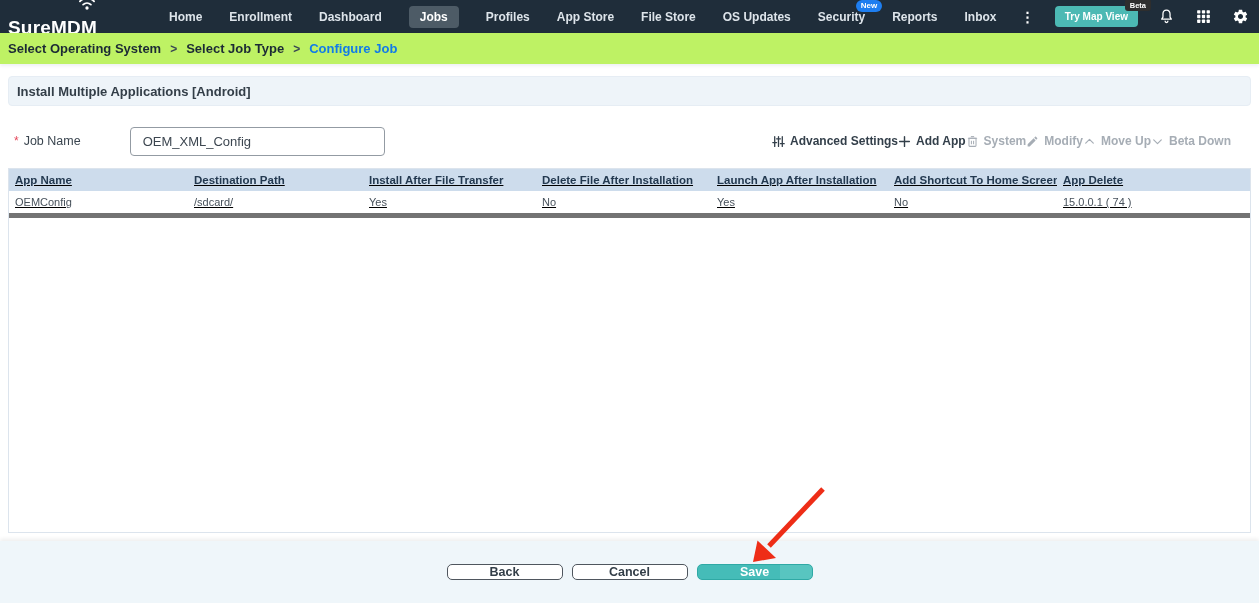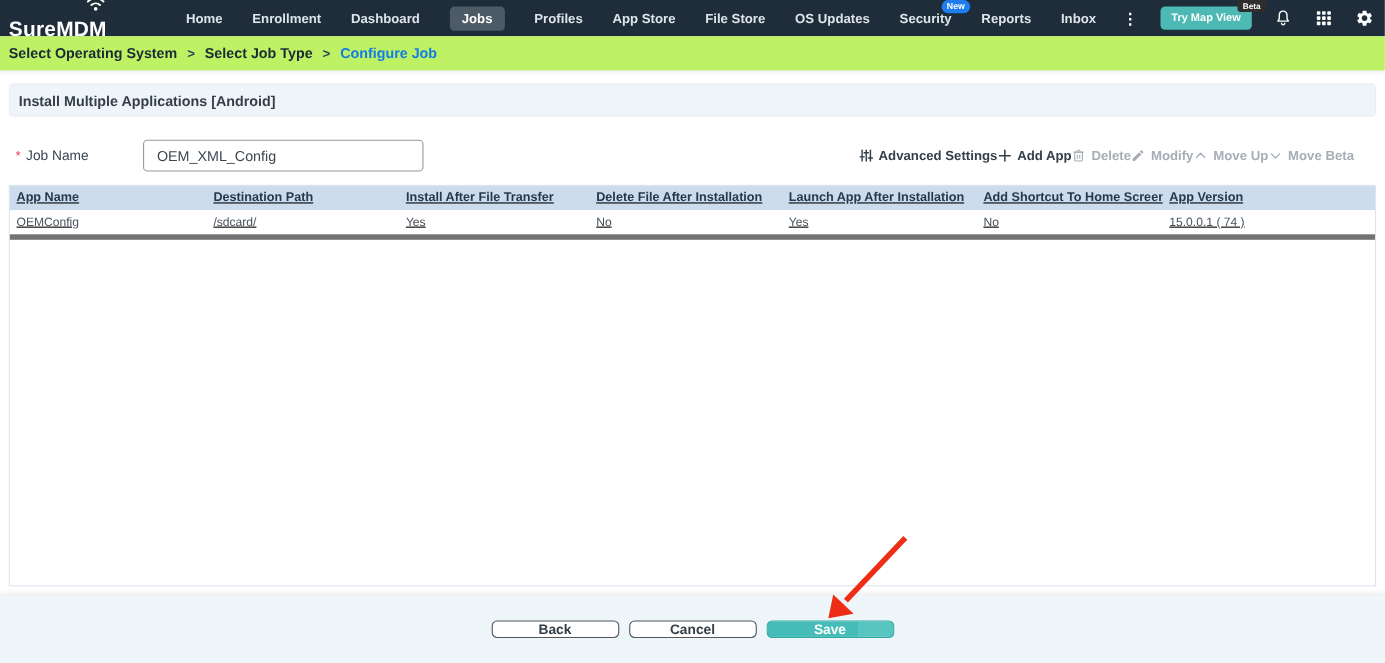--- a/index.html
+++ b/index.html
@@ -172,52 +172,52 @@
     <span class="tool-btn disabled">
       <svg width="13" height="13" viewBox="0 0 24 24">
         <g fill="none" stroke="#a6adb5" stroke-width="1.9" stroke-linejoin="round">
           <rect x="5.5" y="6" width="13" height="15" rx="1.5"></rect>
           <line x1="3.5" y1="6" x2="20.5" y2="6"></line>
             <line x1="9" y1="3" x2="15" y2="3"></line>
           <line x1="10" y1="10.5" x2="10" y2="17"></line>
             <line x1="14" y1="10.5" x2="14" y2="17"></line>
         </g>
       </svg>
-      <span>Delete</span>
+      <span>System</span>
     </span>
     <span class="tool-btn disabled">
       <svg width="13" height="13" viewBox="0 0 24 24">
         <path fill="#a6adb5" d="M3 17.25V21h3.75L17.81 9.94l-3.75-3.75L3 17.25zM20.71 7.04c.39-.39.39-1.02 0-1.41l-2.34-2.34c-.39-.39-1.02-.39-1.41 0l-1.83 1.83 3.75 3.75 1.83-1.83z"></path>
       </svg>
       <span>Modify</span>
     </span>
     <span class="tool-btn disabled">
       <svg width="13" height="13" viewBox="0 0 24 24">
         <polyline points="5,15 12,8 19,15" fill="none" stroke="#a6adb5" stroke-width="2.2" stroke-linecap="round" stroke-linejoin="round"></polyline>
       </svg>
       <span>Move Up</span>
     </span>
     <span class="tool-btn disabled">
       <svg width="13" height="13" viewBox="0 0 24 24">
         <polyline points="5,9 12,16 19,9" fill="none" stroke="#a6adb5" stroke-width="2.2" stroke-linecap="round" stroke-linejoin="round"></polyline>
       </svg>
-      <span>Move Beta</span>
+      <span>Beta Down</span>
     </span>
   </div>
 </div>
 
 <div class="apps-table">
   <div class="tgrid thead">
       <div class="th">App Name</div>
       <div class="th">Destination Path</div>
       <div class="th">Install After File Transfer</div>
       <div class="th">Delete File After Installation</div>
       <div class="th">Launch App After Installation</div>
       <div class="th">Add Shortcut To Home Screen</div>
-      <div class="th">App Version</div>
+      <div class="th">App Delete</div>
     </div>
   <div>
       <div class="tgrid tr">
         <div class="td">OEMConfig</div>
         <div class="td">/sdcard/</div>
         <div class="td">Yes</div>
         <div class="td">No</div>
         <div class="td">Yes</div>
         <div class="td">No</div>
         <div class="td">15.0.0.1 ( 74 )</div>

